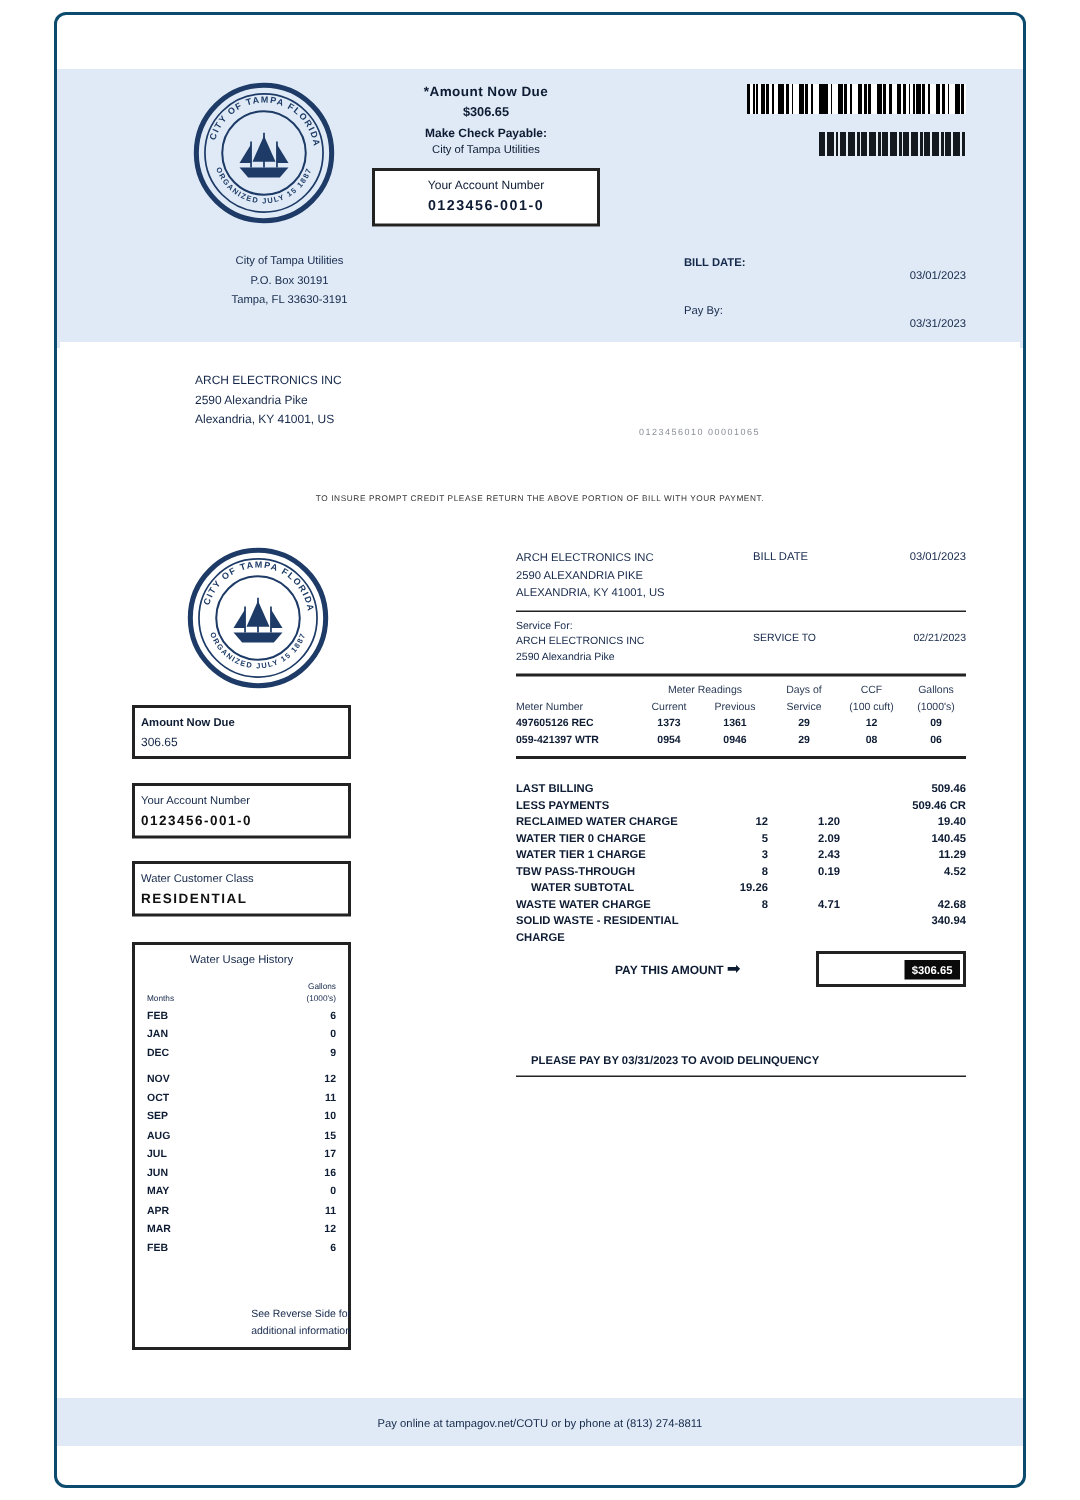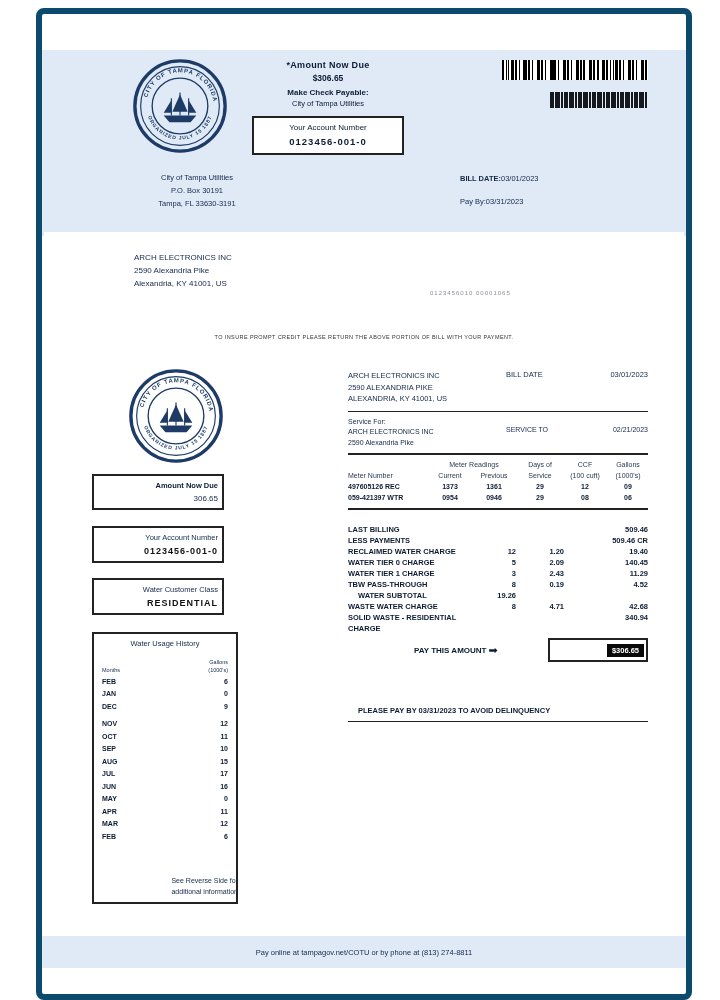--- a/index.html
+++ b/index.html
@@ -3,21 +3,21 @@
 <meta charset="utf-8">
 <style>
   html,body { margin:0; padding:0; }
   body {
     width:720px; height:1000px; background:#ffffff;
     font-family:"Liberation Sans", sans-serif; color:#111;
     position:relative; overflow:hidden;
   }
   .page {
     position:absolute; left:36px; top:8px; width:644px; height:980px;
-    border:6px solid #0c4a6e; border-radius:8px; background:#fff; overflow:hidden;
+    border:2px solid #0c4a6e; border-radius:8px; background:#fff; overflow:hidden;
   }
   .band-top { position:absolute; left:0; top:36px; width:100%; height:186px; background:#dfeaf6; }
   .addr-window { position:absolute; left:2px; top:218px; width:640px; height:74px; background:#fff; }
   .band-bottom { position:absolute; left:0; top:922px; width:100%; height:32px; background:#dfeaf6;
     display:flex; align-items:center; justify-content:center; }
 
   
   .seal { position:absolute; width:96px; height:96px; }
   .seal-1 { left:90px; top:44px; }
   .seal-2 { left:86px; top:354px; }
@@ -38,32 +38,32 @@
       repeating-linear-gradient(90deg,#000 0 2px,transparent 2px 4px,#000 4px 5px,transparent 5px 9px,#000 9px 12px,transparent 12px 13px),
       repeating-linear-gradient(90deg,transparent 0 6px,#000 6px 7px,transparent 7px 15px);
     background-color:#fff; }
   .barcode2 { position:absolute; left:508px; top:78px; width:98px; height:16px;
     background: repeating-linear-gradient(90deg,#14181f 0 4px,#e8eef6 4px 5px,#14181f 5px 10px,#e8eef6 10px 11px,#14181f 11px 13px,#e8eef6 13px 14px); }
 
   .sender-addr { position:absolute; left:60px; top:158px; width:190px; text-align:center;
     font-size:7.5px; line-height:1.7; color:#15284a; }
 
   .dates-grid { position:absolute; left:418px; top:160px; width:188px; font-size:7.5px; color:#15284a; }
-  .dates-row { display:flex; margin-bottom:14px; }
+  .dates-row { display:flex; margin-bottom:14px;flex-direction:column; }
   .dates-row .v { text-align:right; }
   .dates-row .l-strong { font-weight:bold; }
 
   .recipient-stub { position:absolute; left:92px; top:238px; font-size:8px; line-height:1.6; color:#15284a; }
   .scanline { position:absolute; left:388px; top:276px; font-size:6px; color:#8a8f98; letter-spacing:1px; }
   .return-note { position:absolute; left:0; top:320px; width:100%; text-align:center;
     font-size:5.5px; letter-spacing:.4px; color:#333; }
 
   
-  .side-box { position:absolute; left:50px; width:132px; border:2px solid #222; background:#fff;
-    text-align:right; box-sizing:border-box; padding:5px 4px; }
+  .side-box { position:absolute; left:50px; width:146px; border:2px solid #222; background:#fff;
+    text-align:left; box-sizing:border-box; padding:5px 4px; }
   .side-box .lbl { font-size:7.5px; font-weight:bold; color:#0d1b33; }
   .side-box .lbl-plain { font-size:7.5px; color:#15284a; }
   .side-box .val { font-size:8px; margin-top:4px; color:#15284a; }
   .side-box .val-bold { font-size:9px; font-weight:bold; letter-spacing:1px; margin-top:4px; }
   .box-amount { top:460px; }
   .box-account { top:512px; }
   .box-class { top:564px; }
 
   .usage-box { position:absolute; left:50px; top:618px; width:146px; height:272px;
     border:2px solid #222; background:#fff; box-sizing:border-box; padding:5px 8px; }

